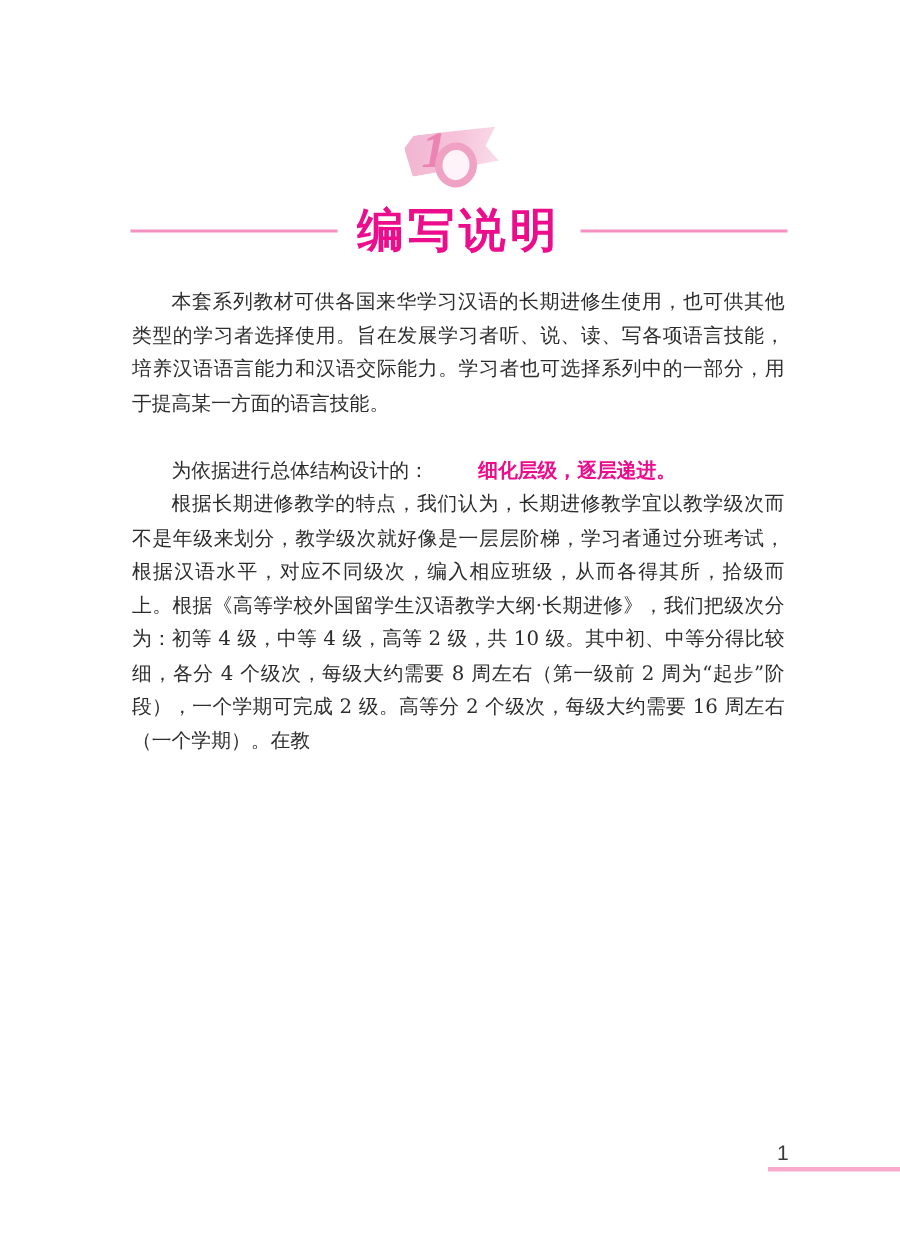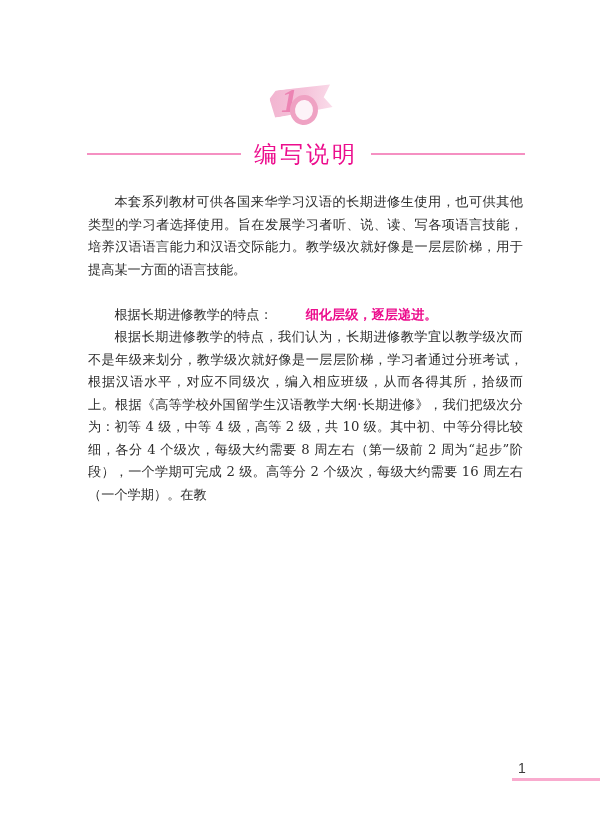--- a/index.html
+++ b/index.html
@@ -51,21 +51,21 @@
 
   
   .title-row {
     position: absolute; left: 87px; top: 140px; width: 438px;
     display: flex; align-items: center; gap: 13px;
   }
   .rule { flex: 1; height: 1.5px; background: var(--title-rule); }
   .title {
     margin: 0;
     font-family: "Liberation Sans", "DejaVu Sans", sans-serif;
-    font-size: 23px; font-weight: 400;
+    font-size: 31px; font-weight: 700;
     letter-spacing: 3px;
     line-height: 28px;
     color: var(--accent);
     white-space: nowrap;
   }
 
   
   .content {
     position: absolute; left: 88px; top: 191px; width: 435px;
     font-size: 13.2px;
@@ -100,22 +100,22 @@
     <span class="logo-zero">0</span>
   </div>
 
   <div class="title-row">
     <span class="rule"></span>
     <h1 class="title">编写说明</h1>
     <span class="rule"></span>
   </div>
 
   <div class="content" id="content">
-      <p><span>本套系列教材可供各国来华学习汉语的长期进修生使用，也可供其他类型的学习者选择使用。旨在发展学习者听、说、读、写各项语言技能，培养汉语语言能力和汉语交际能力。教学级次就好像是一层层阶梯，用于提高某一方面的语言技能。</span></p>
-      <p class="spaced"><span>根据长期进修教学的特点：</span><span class="accent">细化层级，逐层递进。</span></p>
+      <p><span>本套系列教材可供各国来华学习汉语的长期进修生使用，也可供其他类型的学习者选择使用。旨在发展学习者听、说、读、写各项语言技能，培养汉语语言能力和汉语交际能力。学习者也可选择系列中的一部分，用于提高某一方面的语言技能。</span></p>
+      <p class="spaced"><span>为依据进行总体结构设计的：</span><span class="accent">细化层级，逐层递进。</span></p>
       <p><span>根据长期进修教学的特点，我们认为，长期进修教学宜以教学级次而不是年级来划分，教学级次就好像是一层层阶梯，学习者通过分班考试，根据汉语水平，对应不同级次，编入相应班级，从而各得其所，拾级而上。根据《高等学校外国留学生汉语教学大纲·长期进修》，我们把级次分为：初等 4 级，中等 4 级，高等 2 级，共 10 级。其中初、中等分得比较细，各分 4 个级次，每级大约需要 8 周左右（第一级前 2 周为“起步”阶段），一个学期可完成 2 级。高等分 2 个级次，每级大约需要 16 周左右（一个学期）。在教</span></p>
     </div>
 
   <div class="footer">
     <span class="page-num">1</span>
     <div class="footer-rule"></div>
   </div>
 
 </div>
 

